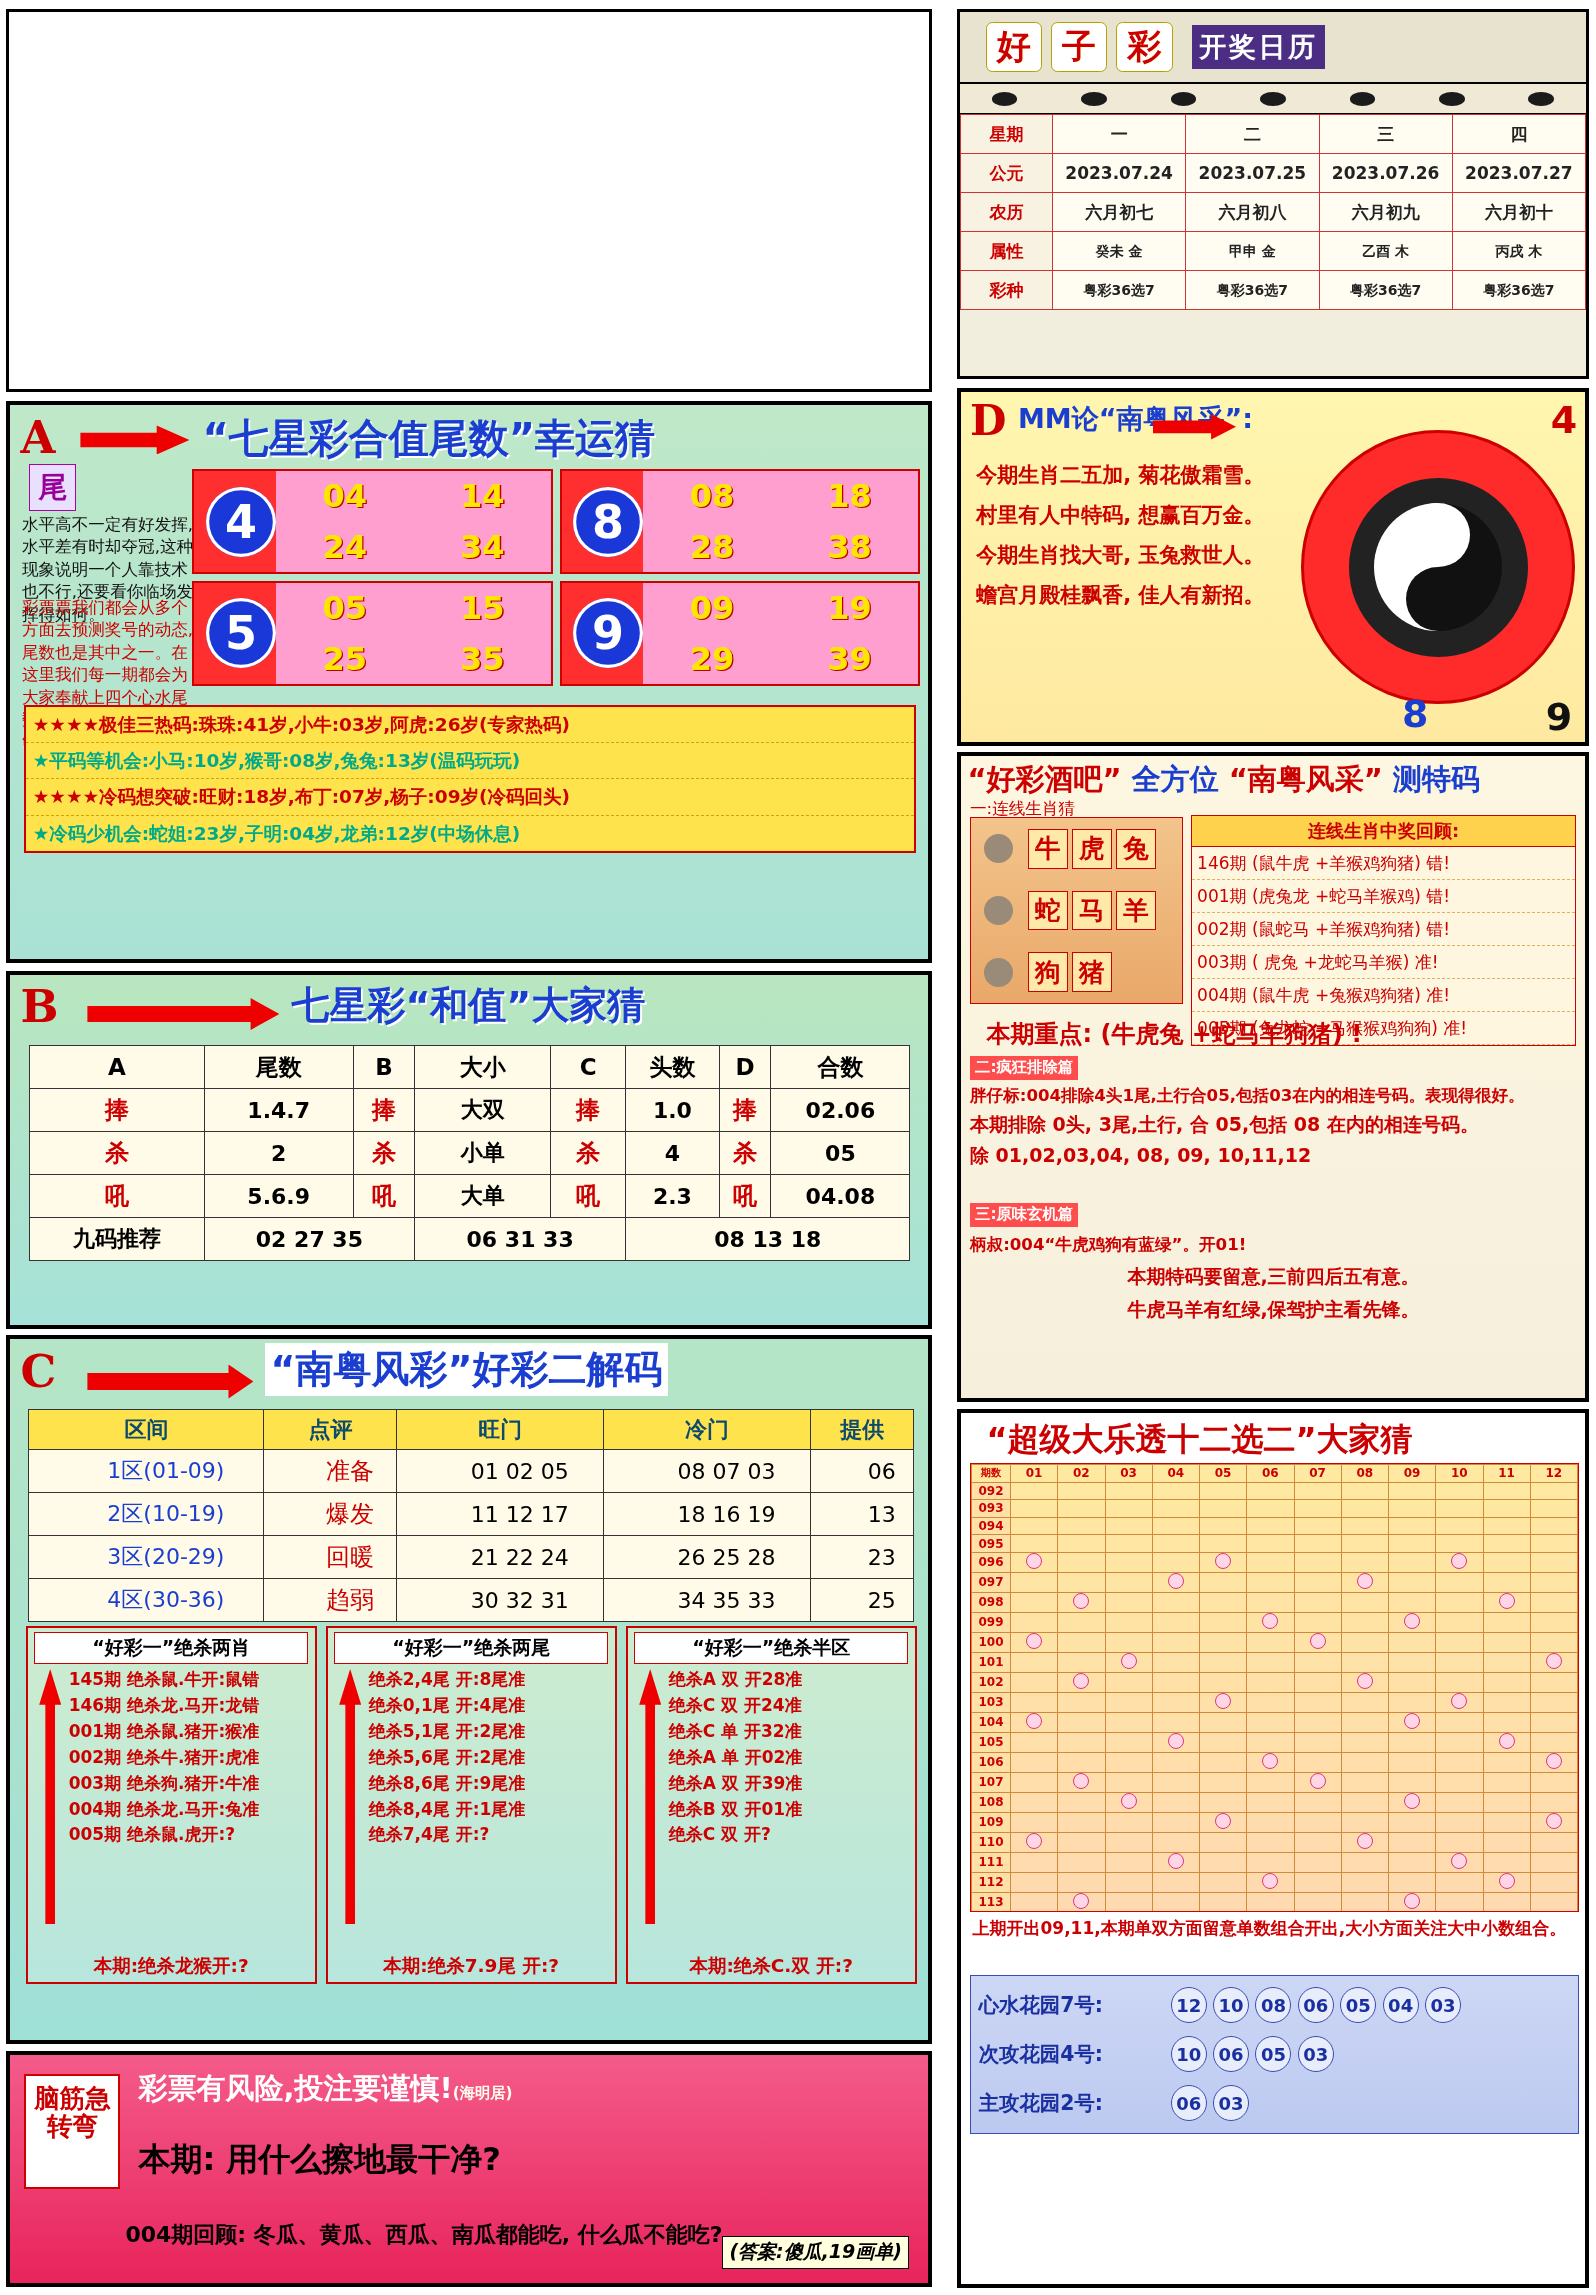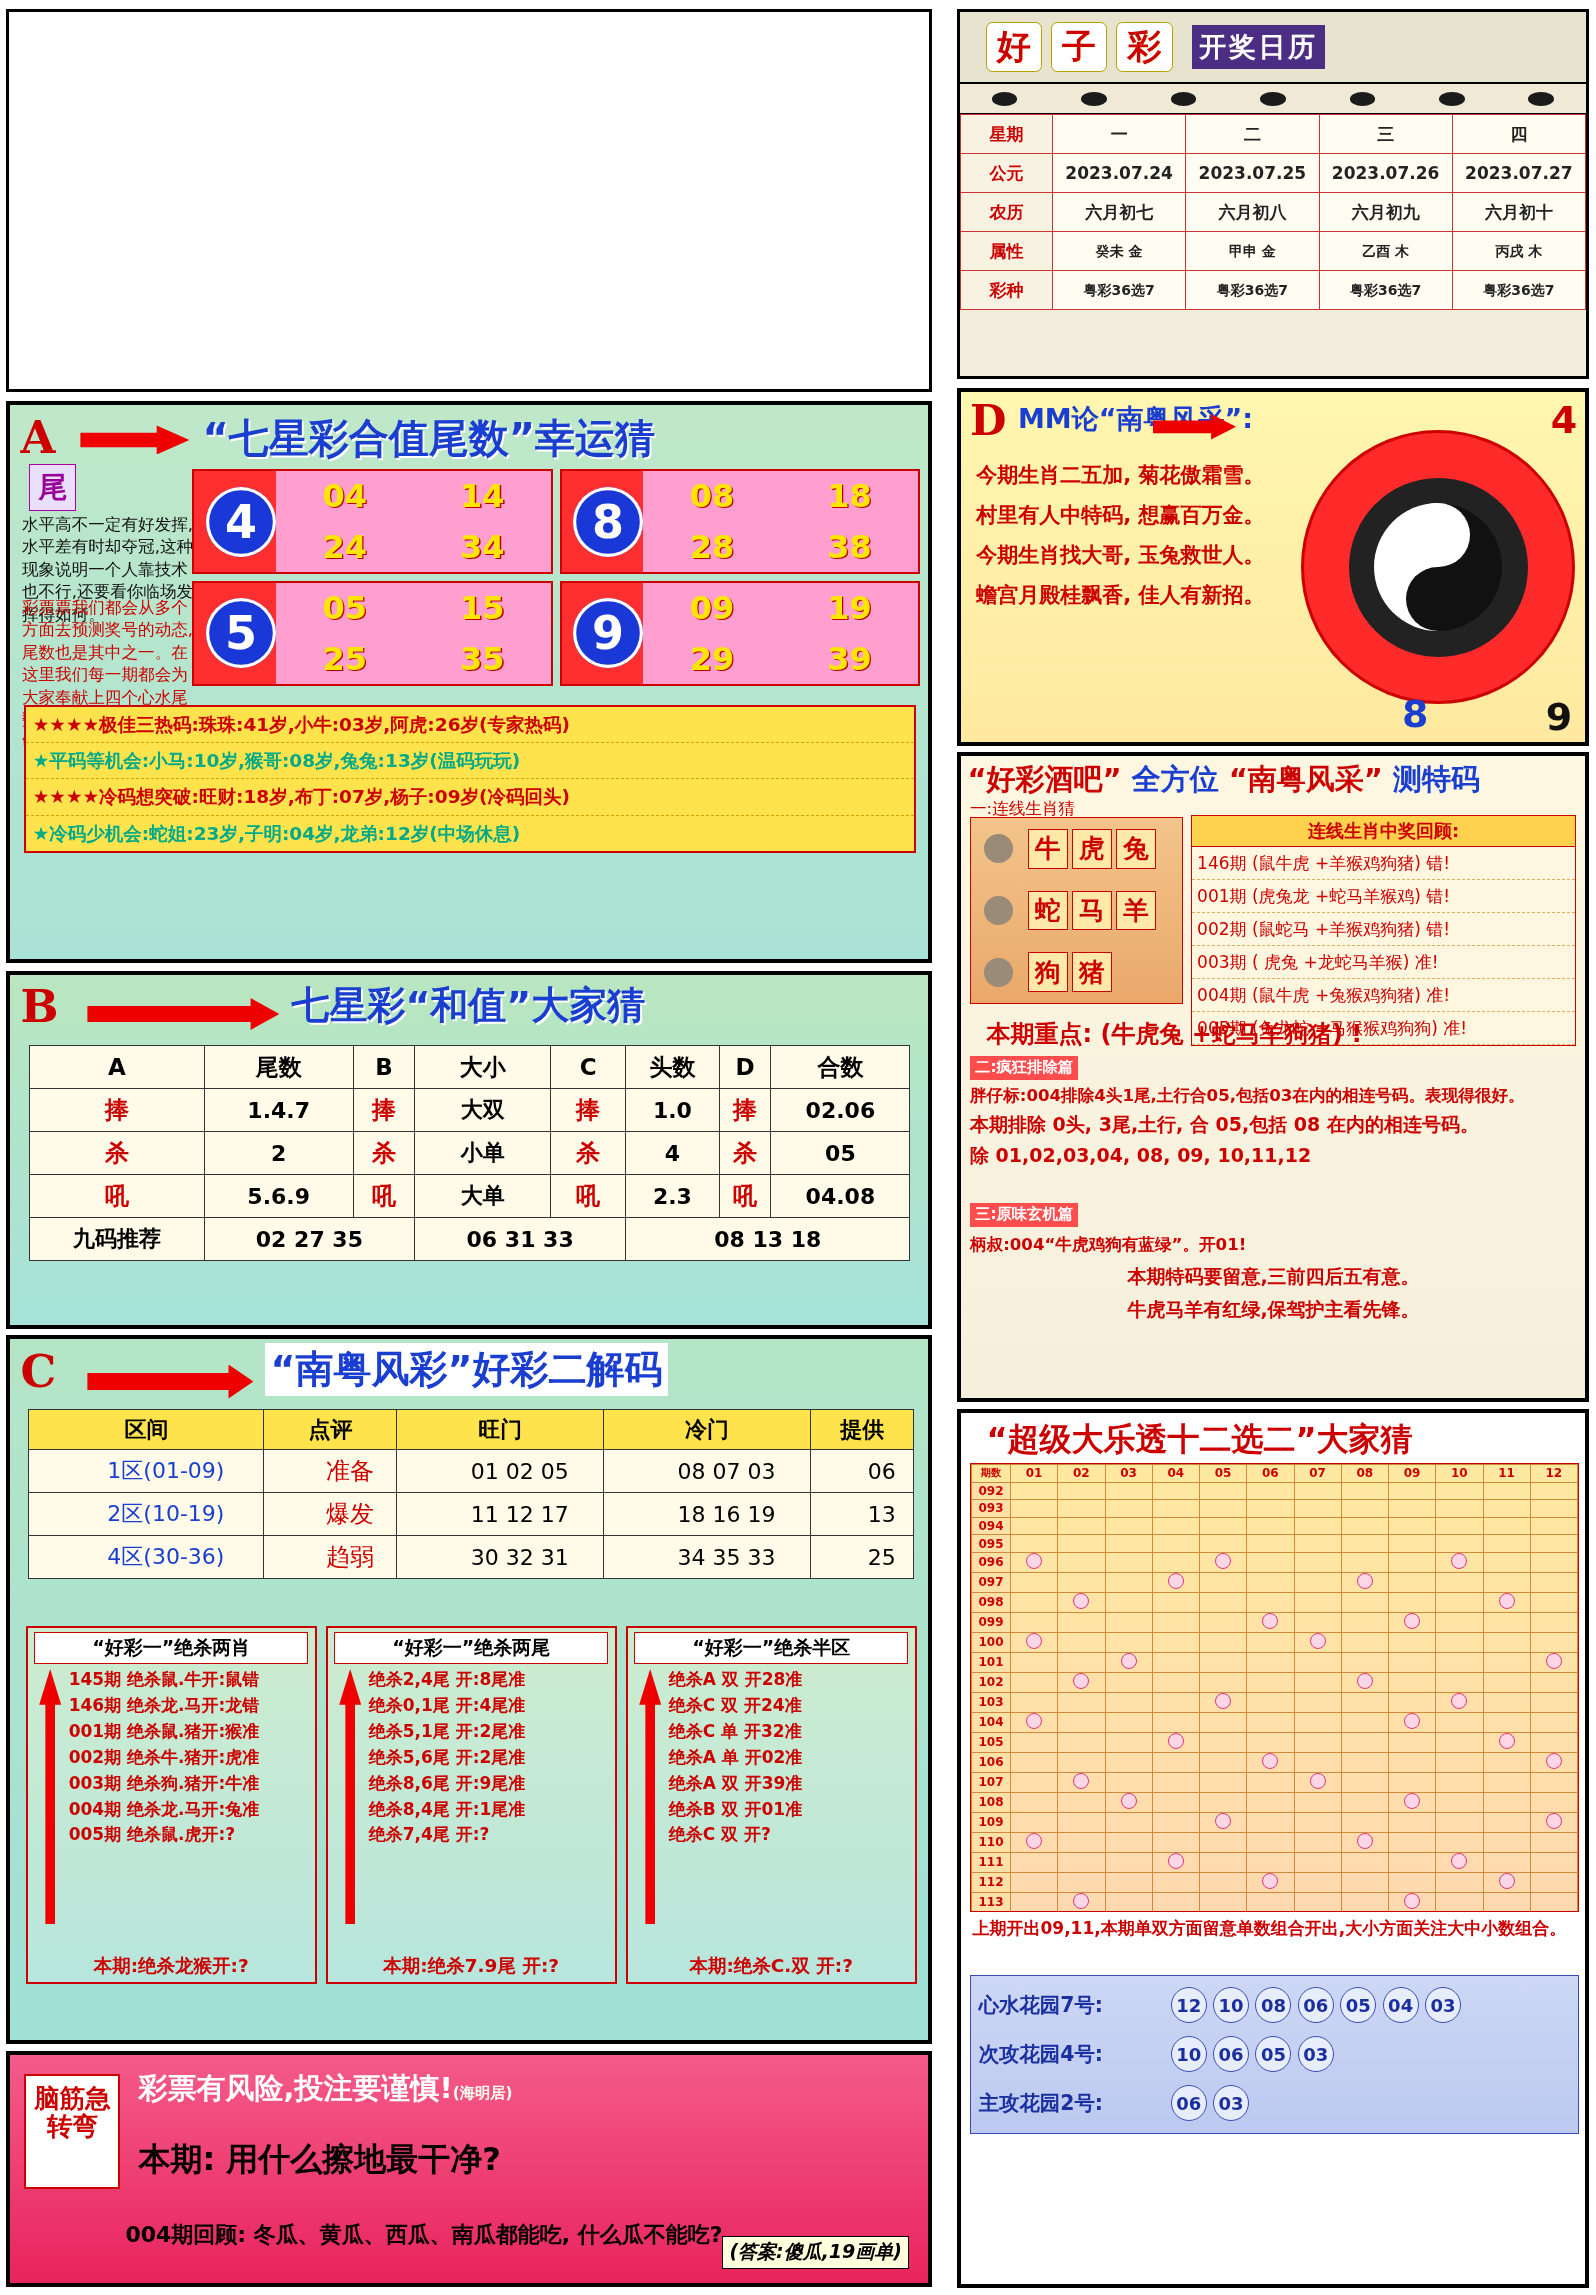--- a/index.html
+++ b/index.html
@@ -45,21 +45,21 @@
   table.tb{position:absolute;left:19px;top:70px;width:881px;border-collapse:collapse;background:#fffbe8;}
   table.tb th,table.tb td{border:1.9px solid #333;height:40px;text-align:center;font-size:22px;font-weight:bold;color:#000;}
   table.tb th{background:#fffbe8;font-size:23px;}
   table.tb td.k{color:#c00;font-size:24px;}
   
   #secC{left:6.4px;top:1335px;width:926px;height:709px;background:linear-gradient(180deg,#b5e5c6,#9fe0d7);border:4.5px solid #000;}
   .Clabel{position:absolute;left:10.2px;top:6.4px;font-size:45px;font-weight:bold;color:#c00;font-family:"DejaVu Serif",serif;}
   .arrowC{position:absolute;left:77px;top:25.5px;width:166px;height:34px;background:#e00;clip-path:polygon(0 25%,85% 25%,85% 0,100% 50%,85% 100%,85% 75%,0 75%);}
   .Ctitle{position:absolute;left:255px;top:3.8px;font-size:38px;font-weight:bold;color:#1a3fd0;background:#fff;padding:1.3px 5.1px;white-space:nowrap;}
   table.tc{position:absolute;left:18px;top:70px;width:886px;border-collapse:collapse;}
-  table.tc th{background:#ffe34d;border:1.9px solid #333;height:37px;font-size:22px;color:#000000;margin-left:45px;}
+  table.tc th{background:#ffe34d;border:1.9px solid #333;height:37px;font-size:22px;color:#0c4a6e;margin-left:45px;}
   table.tc td{border:1.9px solid #333;height:40px;text-align:center;font-size:22px;font-weight:normal;background:#fffbe8;padding-left:40px;}
   table.tc td.zone{color:#1a3fd0;}
   table.tc td.cmt{color:#c00;font-size:24px;}
   .three{position:absolute;left:15.3px;top:287px;width:891px;height:358px;display:flex;gap:9px;justify-content:center;}
   .panel{flex:1;border:2.6px solid #c00;background:linear-gradient(180deg,#cdeccf,#b8e6dd);position:relative;}
   .ptitle{text-align:center;font-size:19px;font-weight:bold;color:#000;background:#fff;margin:3.8px 6.4px;border:1.3px solid #c00;padding:1.9px 0;}
   .plist{margin:2.6px 0 0 41px;}
   .plist div{font-size:17px;color:#c00;font-weight:bold;line-height:1.52;white-space:nowrap;}
   .uparrow{position:absolute;left:11.5px;top:41px;width:22px;height:255px;background:#e00;clip-path:polygon(50% 0,100% 14%,72% 14%,72% 100%,28% 100%,28% 14%,0 14%);}
   .pfoot{position:absolute;bottom:3.8px;left:0;width:100%;text-align:center;font-size:18.5px;font-weight:bold;color:#c00;}
@@ -319,20 +319,27 @@
         <td>06</td>
       </tr>
       <tr>
         <td class="zone">2区(10-19)</td>
         <td class="cmt">爆发</td>
         <td>11 12 17</td>
         <td>18 16 19</td>
         <td>13</td>
       </tr>
       <tr>
+        <td class="zone">3区(20-29)</td>
+        <td class="cmt">回暖</td>
+        <td>21 22 24</td>
+        <td>26 25 28</td>
+        <td>23</td>
+      </tr>
+      <tr>
         <td class="zone">4区(30-36)</td>
         <td class="cmt">趋弱</td>
         <td>30 32 31</td>
         <td>34 35 33</td>
         <td>25</td>
       </tr>
     </tbody>
       </table>
 
     <div class="three">

